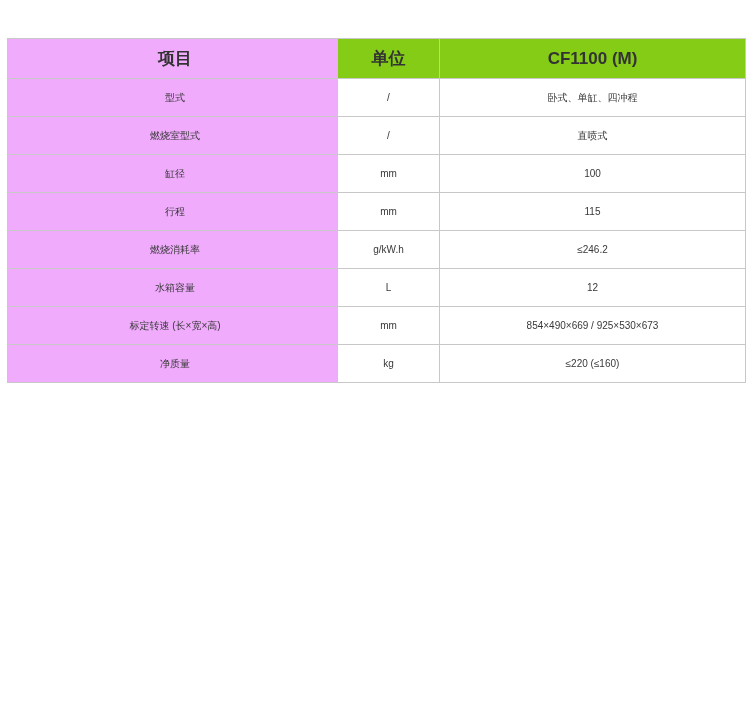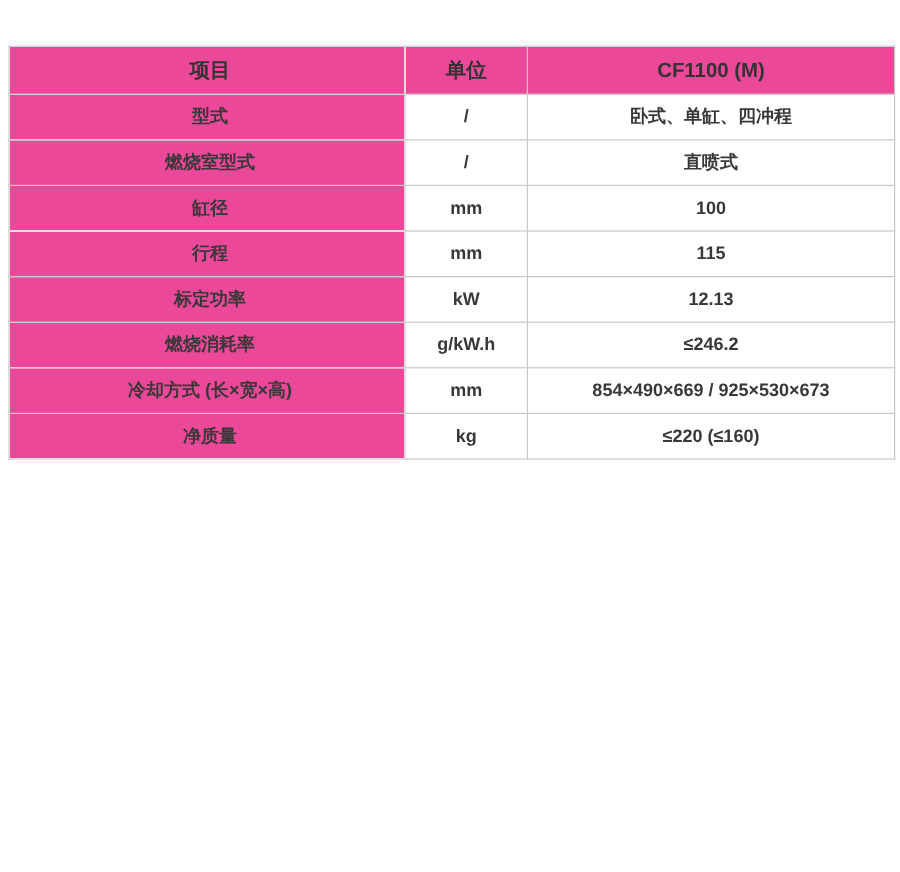--- a/index.html
+++ b/index.html
@@ -35,32 +35,32 @@
     vertical-align: middle;
     padding: 0 6px;
     overflow: hidden;
     white-space: nowrap;
   }
   .spec-table thead th {
     height: 39px;
     font-size: 17px;
     font-weight: 700;
     color: #333333;
-    background: #ec4899;
+    background: #84cc16;
   }
   .spec-table tbody td {
     height: 37px;
-    font-size: 15px;
-    font-weight: 700;
+    font-size: 10px;
+    font-weight: 400;
     color: #383838;
     background: #ffffff;
   }
   .spec-table th.c-item,
   .spec-table td.c-item {
-    background: #ec4899;
+    background: #f0abfc;
     padding-left: 11px;
   }
 </style>
 </head>
 <body>
 
 <div class="spec-table-wrap">
   <table class="spec-table">
     <colgroup>
       <col class="col-item">
@@ -89,31 +89,31 @@
         <td class="c-item">缸径</td>
         <td class="c-unit">mm</td>
         <td class="c-value">100</td>
       </tr>
       <tr>
         <td class="c-item">行程</td>
         <td class="c-unit">mm</td>
         <td class="c-value">115</td>
       </tr>
       <tr>
-        <td class="c-item">标定功率</td>
-        <td class="c-unit">kW</td>
-        <td class="c-value">12.13</td>
-      </tr>
-      <tr>
         <td class="c-item">燃烧消耗率</td>
         <td class="c-unit">g/kW.h</td>
         <td class="c-value">≤246.2</td>
       </tr>
       <tr>
-        <td class="c-item">冷却方式 (长×宽×高)</td>
+        <td class="c-item">水箱容量</td>
+        <td class="c-unit">L</td>
+        <td class="c-value">12</td>
+      </tr>
+      <tr>
+        <td class="c-item">标定转速 (长×宽×高)</td>
         <td class="c-unit">mm</td>
         <td class="c-value">854×490×669 / 925×530×673</td>
       </tr>
       <tr>
         <td class="c-item">净质量</td>
         <td class="c-unit">kg</td>
         <td class="c-value">≤220 (≤160)</td>
       </tr>
     </tbody>
   </table>

